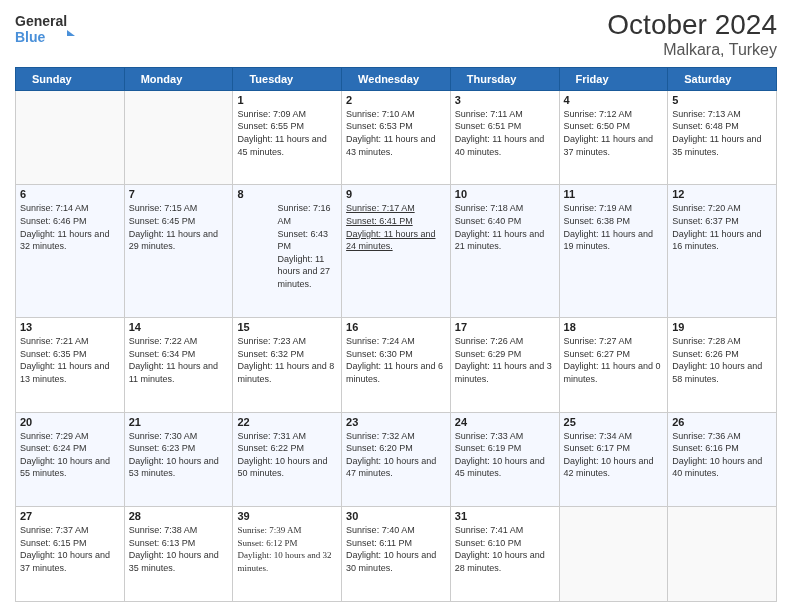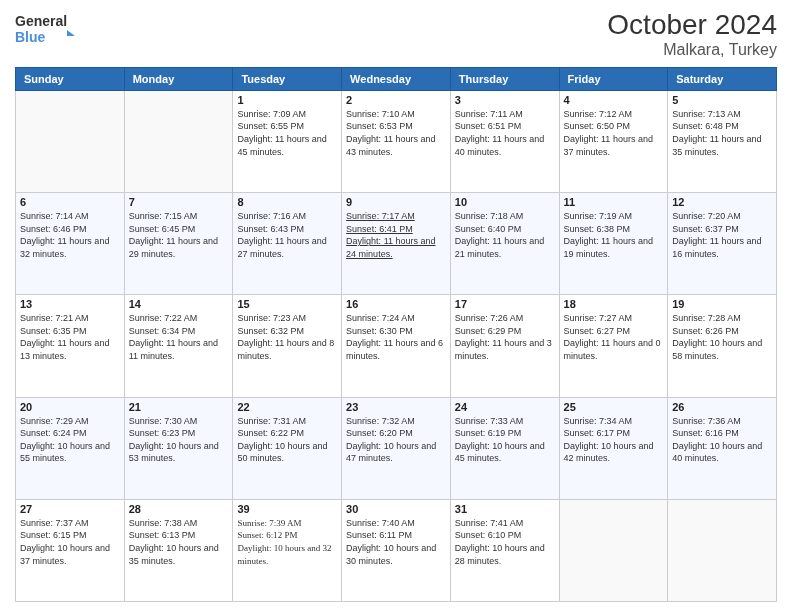--- a/index.html
+++ b/index.html
@@ -47,21 +47,21 @@
       border: 1px solid #ccc;
       border-collapse: collapse;
       width: 100%;
       table-layout: fixed;
     }
     .calendar th {
       background: #2a6db5;
       color: #fff;
       font-size: 11px;
       font-weight: bold;
-      padding: 5px 8px;
+      padding: 5px 16px;
       text-align: left;
       border: 1px solid #1a5a9a;
     }
     .calendar td {
       border: 1px solid #ccc;
       vertical-align: top;
       padding: 3px 4px;
       font-size: 9px;
       color: #333;
       height: 78px;
@@ -164,21 +164,21 @@
 Daylight: 11 hours and 32 minutes.</div>
           </td>
           <td>
             <span class="day-number">7</span>
             <div class="day-info" style="white-space: pre-line;">Sunrise: 7:15 AM
 Sunset: 6:45 PM
 Daylight: 11 hours and 29 minutes.</div>
           </td>
           <td>
             <span class="day-number">8</span>
-            <div class="day-info" style="white-space: pre-line;">Sunrise: 7:16 AM
+            <div class="day-info" style="white-space: pre-line; margin-left: 40px;">Sunrise: 7:16 AM
 Sunset: 6:43 PM
 Daylight: 11 hours and 27 minutes.</div>
           </td>
           <td>
             <span class="day-number">9</span>
             <div class="day-info" style="white-space: pre-line; text-decoration: underline;">Sunrise: 7:17 AM
 Sunset: 6:41 PM
 Daylight: 11 hours and 24 minutes.</div>
           </td>
           <td>

